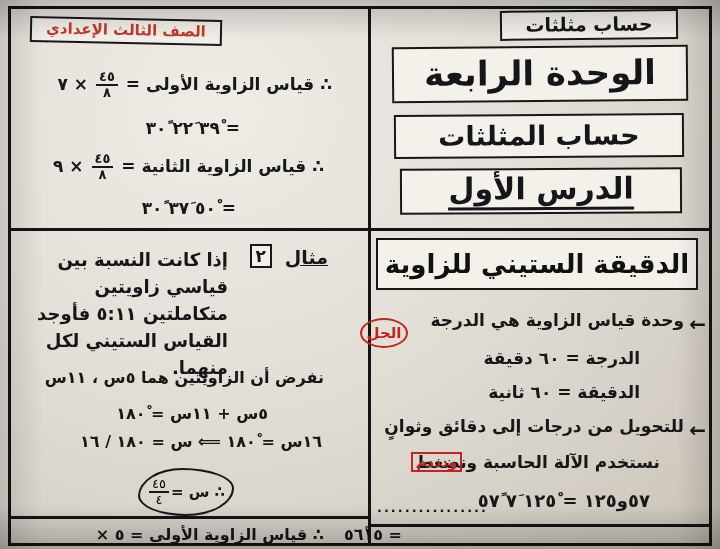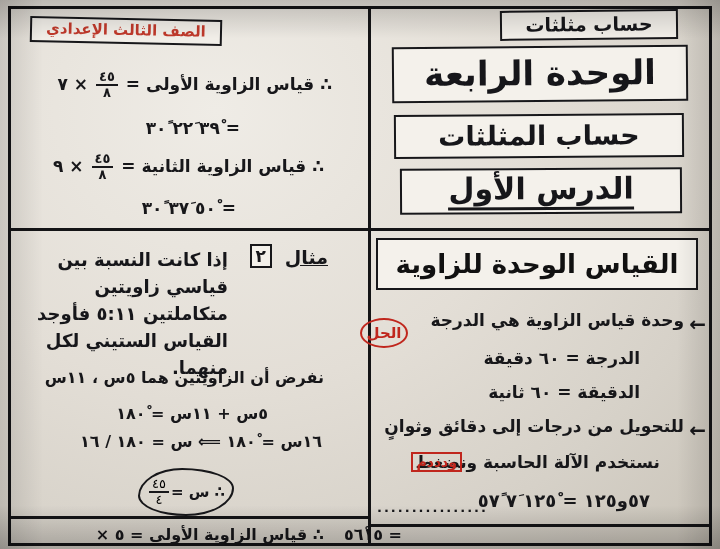--- a/index.html
+++ b/index.html
@@ -256,21 +256,21 @@
 
   <div class="box hand unit-box">الوحدة الرابعة</div>
   <div class="box hand unit-box2">حساب المثلثات</div>
   <div class="box hand lesson-box">
     <span class="u">الدرس الأول</span>
   </div>
 
   <div class="redblock a"></div>
   <div class="redblock b"></div>
   <div class="title-strip">
-    <span class="hand t">القياس الوحدة للزاوية</span>
+    <span class="hand t">الدقيقة الستيني للزاوية</span>
   </div>
 
   <div class="arrow" style="right: 14px; top: 312px;">←</div>
   <div class="txt hand" style="right: 36px; top: 310px; font-size: 17px;">وحدة قياس الزاوية هي الدرجة</div>
 
   <div class="txt hand" style="right: 80px; top: 348px; font-size: 17px;">الدرجة = ٦٠ دقيقة</div>
   <div class="txt hand" style="right: 80px; top: 382px; font-size: 17px;">الدقيقة = ٦٠ ثانية</div>
 
   <div class="arrow" style="right: 14px; top: 418px;">←</div>
   <div class="txt hand" style="right: 36px; top: 416px; font-size: 17px;">للتحويل من درجات إلى دقائق وثوانٍ</div>

